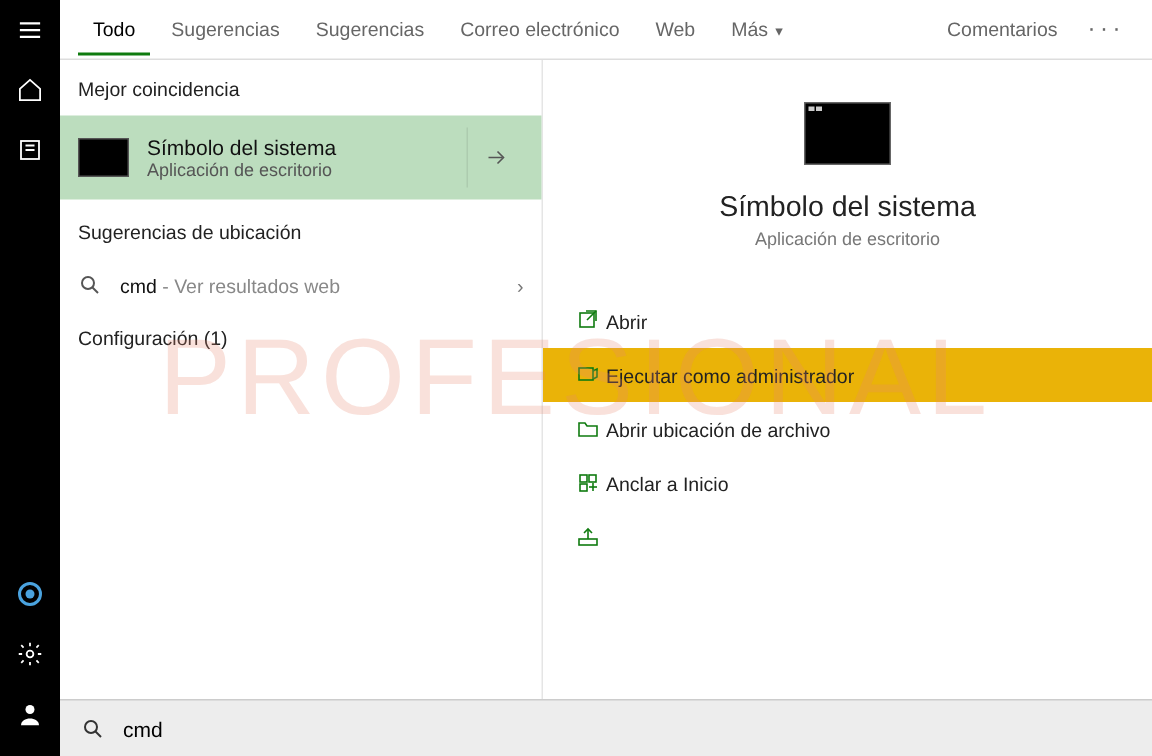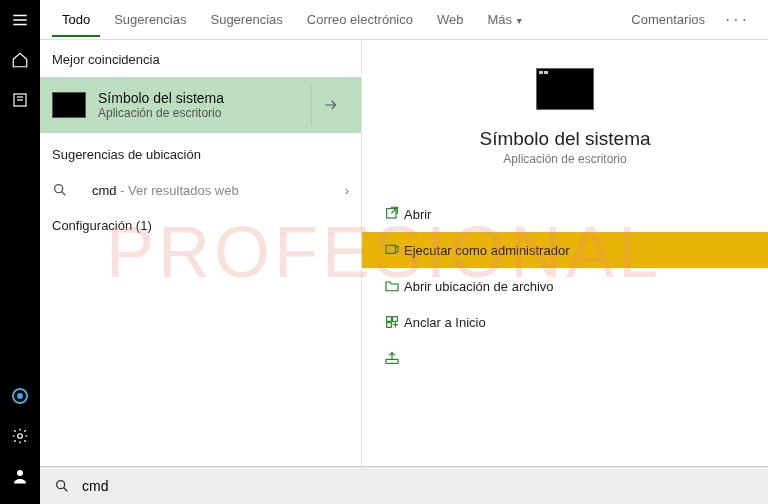--- a/index.html
+++ b/index.html
@@ -18,21 +18,21 @@
 .top-spacer { flex: 1; }
 .top-more { letter-spacing: 3px; font-size: 16px; padding: 0 6px; cursor: pointer; }
 .contentRow { flex: 1; display: flex; }
 .leftPane { width: 321px; padding: 12px 0 0 0; }
 .sectionLabel { font-size: 13px; color: #222; padding: 0 12px 10px 12px; font-weight: 400; }
 .bestMatch { background: #bcddbe; display: flex; align-items: center; padding: 8px 12px; gap: 12px; position: relative; }
 .bm-icon { width: 34px; height: 26px; background: #000; border: 1px solid #555; }
 .bm-text .line1 { font-size: 14px; color: #111; }
 .bm-text .line2 { font-size: 12px; color: #555; }
 .bm-arrow { margin-left: auto; width: 38px; height: 40px; display: flex; align-items: center; justify-content: center; border-left: 1px solid rgba(0,0,0,0.08); }
-.suggRow { display: flex; align-items: center; padding: 10px 12px; gap: 24px; font-size: 13px; }
+.suggRow { display: flex; align-items: center; padding: 10px 12px; gap: 12px; font-size: 13px; }
 .suggRow .q { color: #111; }
 .suggRow .hint { color: #888; }
 .suggRow .chevR { margin-left: auto; color: #777; }
 .rightPane { flex: 1; border-left: 1px solid #e5e5e5; padding: 28px 0 0 0; display: flex; flex-direction: column; align-items: center; }
 .preview-icon { width: 58px; height: 42px; background: #000; border: 1px solid #666; margin-bottom: 18px; position: relative; }
 .preview-icon::before { content: ""; position: absolute; top: 2px; left: 2px; width: 4px; height: 3px; background: #ccc; box-shadow: 5px 0 #ccc; }
 .preview-title { font-size: 19px; color: #222; }
 .preview-sub { font-size: 12px; color: #777; margin-top: 2px; margin-bottom: 30px; }
 .actions { width: 100%; }
 .action { display: flex; align-items: center; gap: 4px; font-size: 13px; color: #222; padding: 10px 22px; cursor: pointer; }

